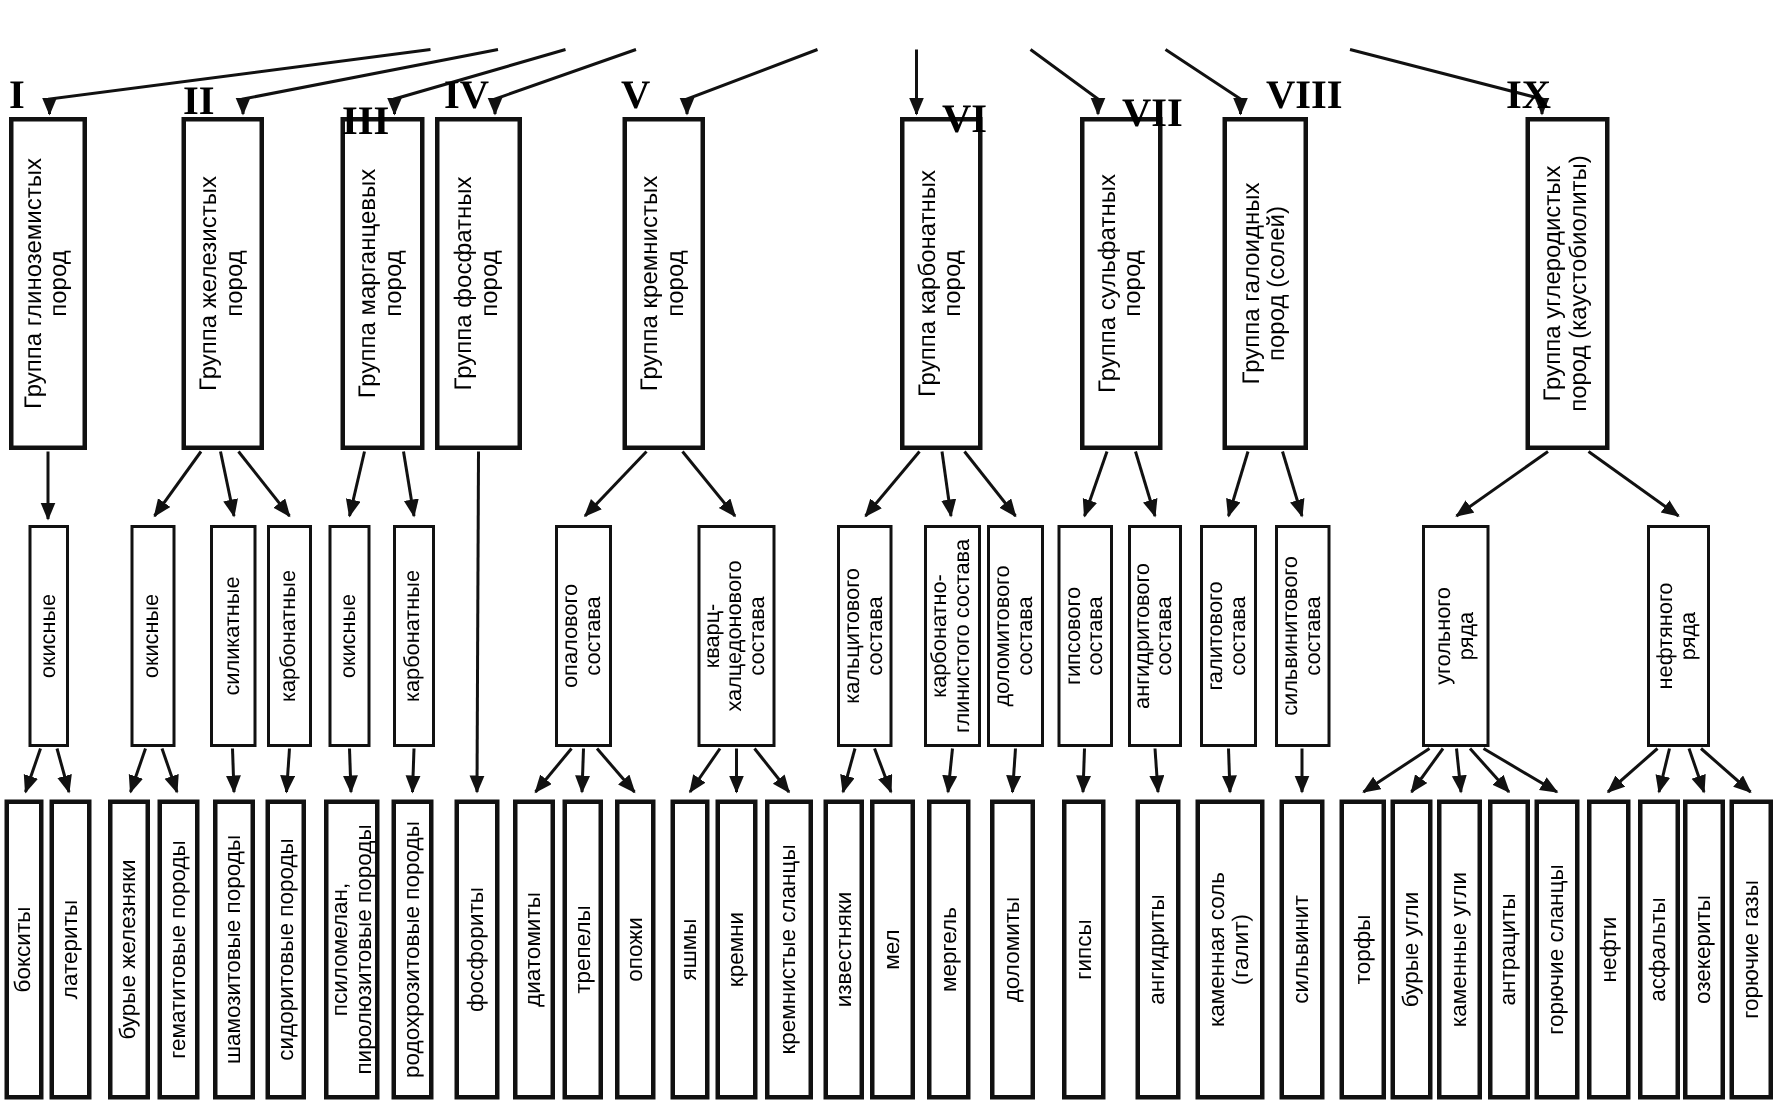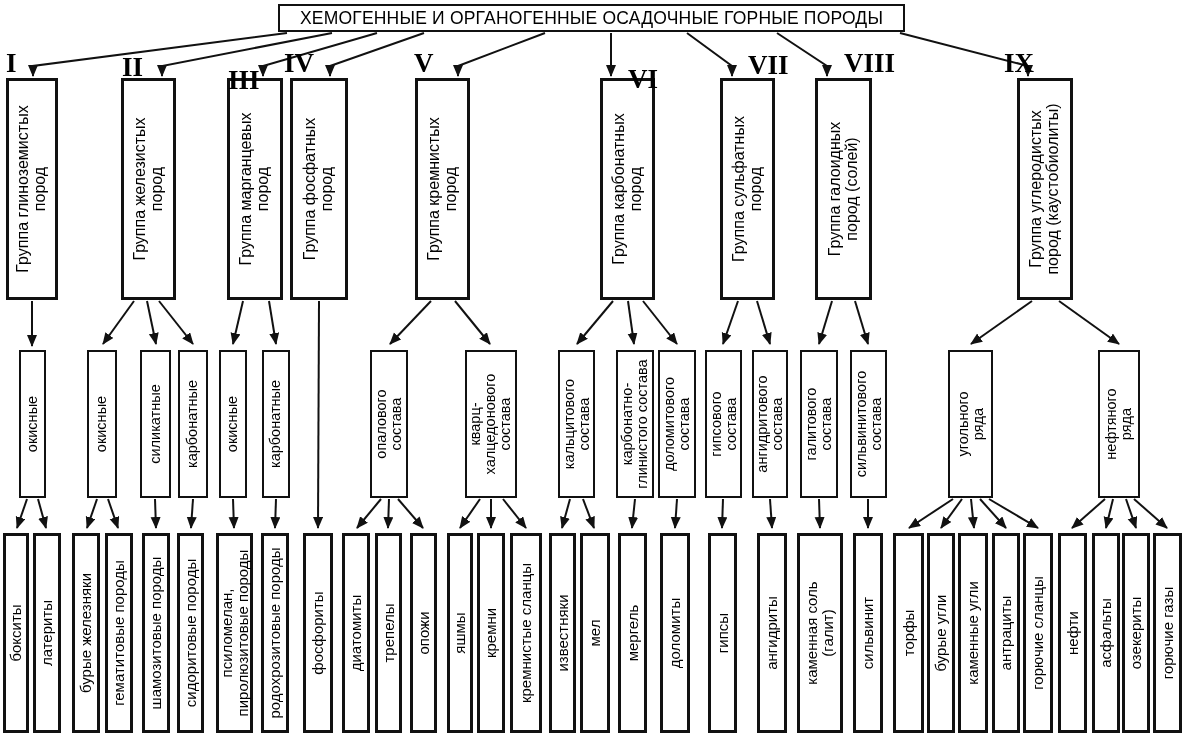--- a/index.html
+++ b/index.html
@@ -97,29 +97,28 @@
     <line x1="962" y1="499" x2="941" y2="528" marker-end="url(#ah)"></line>
     <line x1="971" y1="499" x2="974" y2="528" marker-end="url(#ah)"></line>
     <line x1="980" y1="499" x2="1006" y2="528" marker-end="url(#ah)"></line>
     <line x1="989" y1="499" x2="1038" y2="528" marker-end="url(#ah)"></line>
     <line x1="1105" y1="499" x2="1072" y2="528" marker-end="url(#ah)"></line>
     <line x1="1113" y1="499" x2="1106" y2="528" marker-end="url(#ah)"></line>
     <line x1="1126" y1="499" x2="1136" y2="528" marker-end="url(#ah)"></line>
     <line x1="1134" y1="499" x2="1167" y2="528" marker-end="url(#ah)"></line>
   </svg>
 
-  <div class="title-box">ХЕМОГЕННЫЕ И ОРГАНОГЕННЫЕ ОСАДОЧНЫЕ ГОРНЫЕ ПОРОДЫ</div>
 
   <div class="numeral" style="left:6px;top:50px">I</div>
   <div class="numeral" style="left:122px;top:54px">II</div>
   <div class="numeral" style="left:228px;top:67px">III</div>
-  <div class="numeral" style="left:284px;top:50px">IV</div>
+  <div class="numeral" style="left:296px;top:50px">IV</div>
   <div class="numeral" style="left:414px;top:50px">V</div>
   <div class="numeral" style="left:628px;top:66px">VI</div>
-  <div class="numeral" style="left:748px;top:52px">VII</div>
+  <div class="numeral" style="left:748px;top:62px">VII</div>
   <div class="numeral" style="left:844px;top:50px">VIII</div>
   <div class="numeral" style="left:1004px;top:50px">IX</div>
 
   <div class="box g" style="left:6px;top:78px;width:52px;height:222px">
       <span class="vtext">Группа глиноземистых
 пород</span>
     </div>
   <div class="box g" style="left:121px;top:78px;width:55px;height:222px">
       <span class="vtext">Группа железистых
 пород</span>

